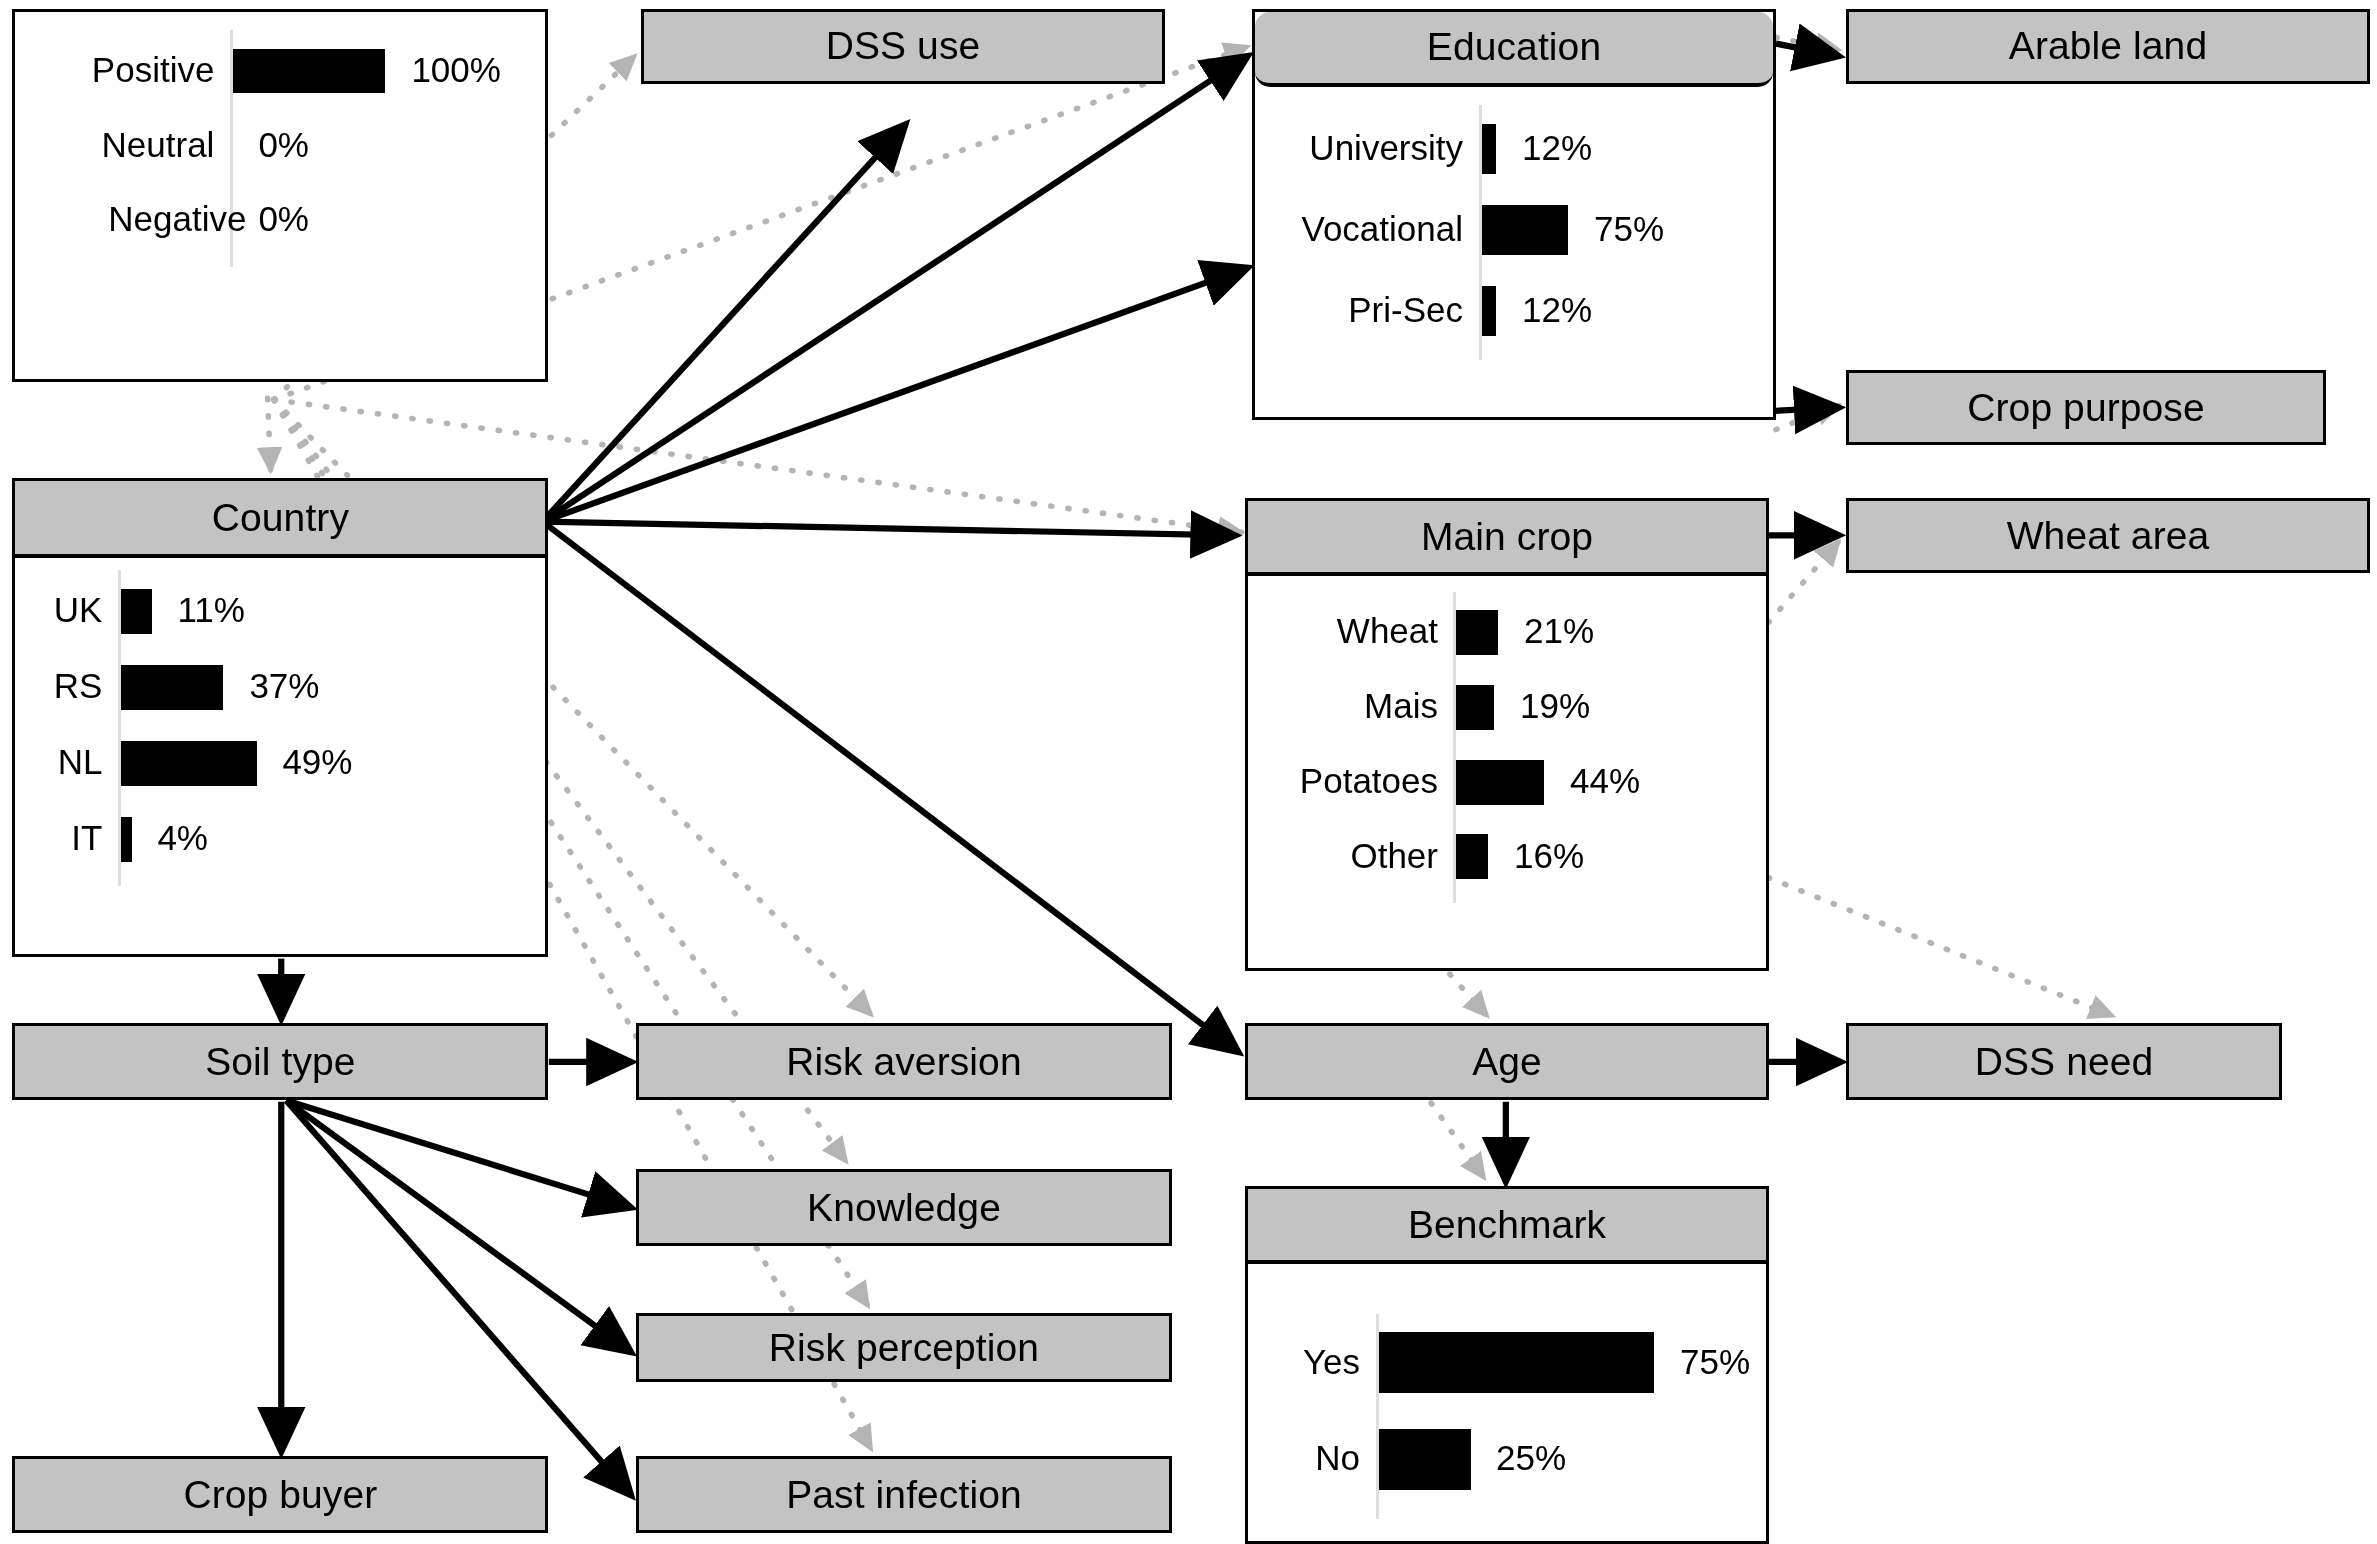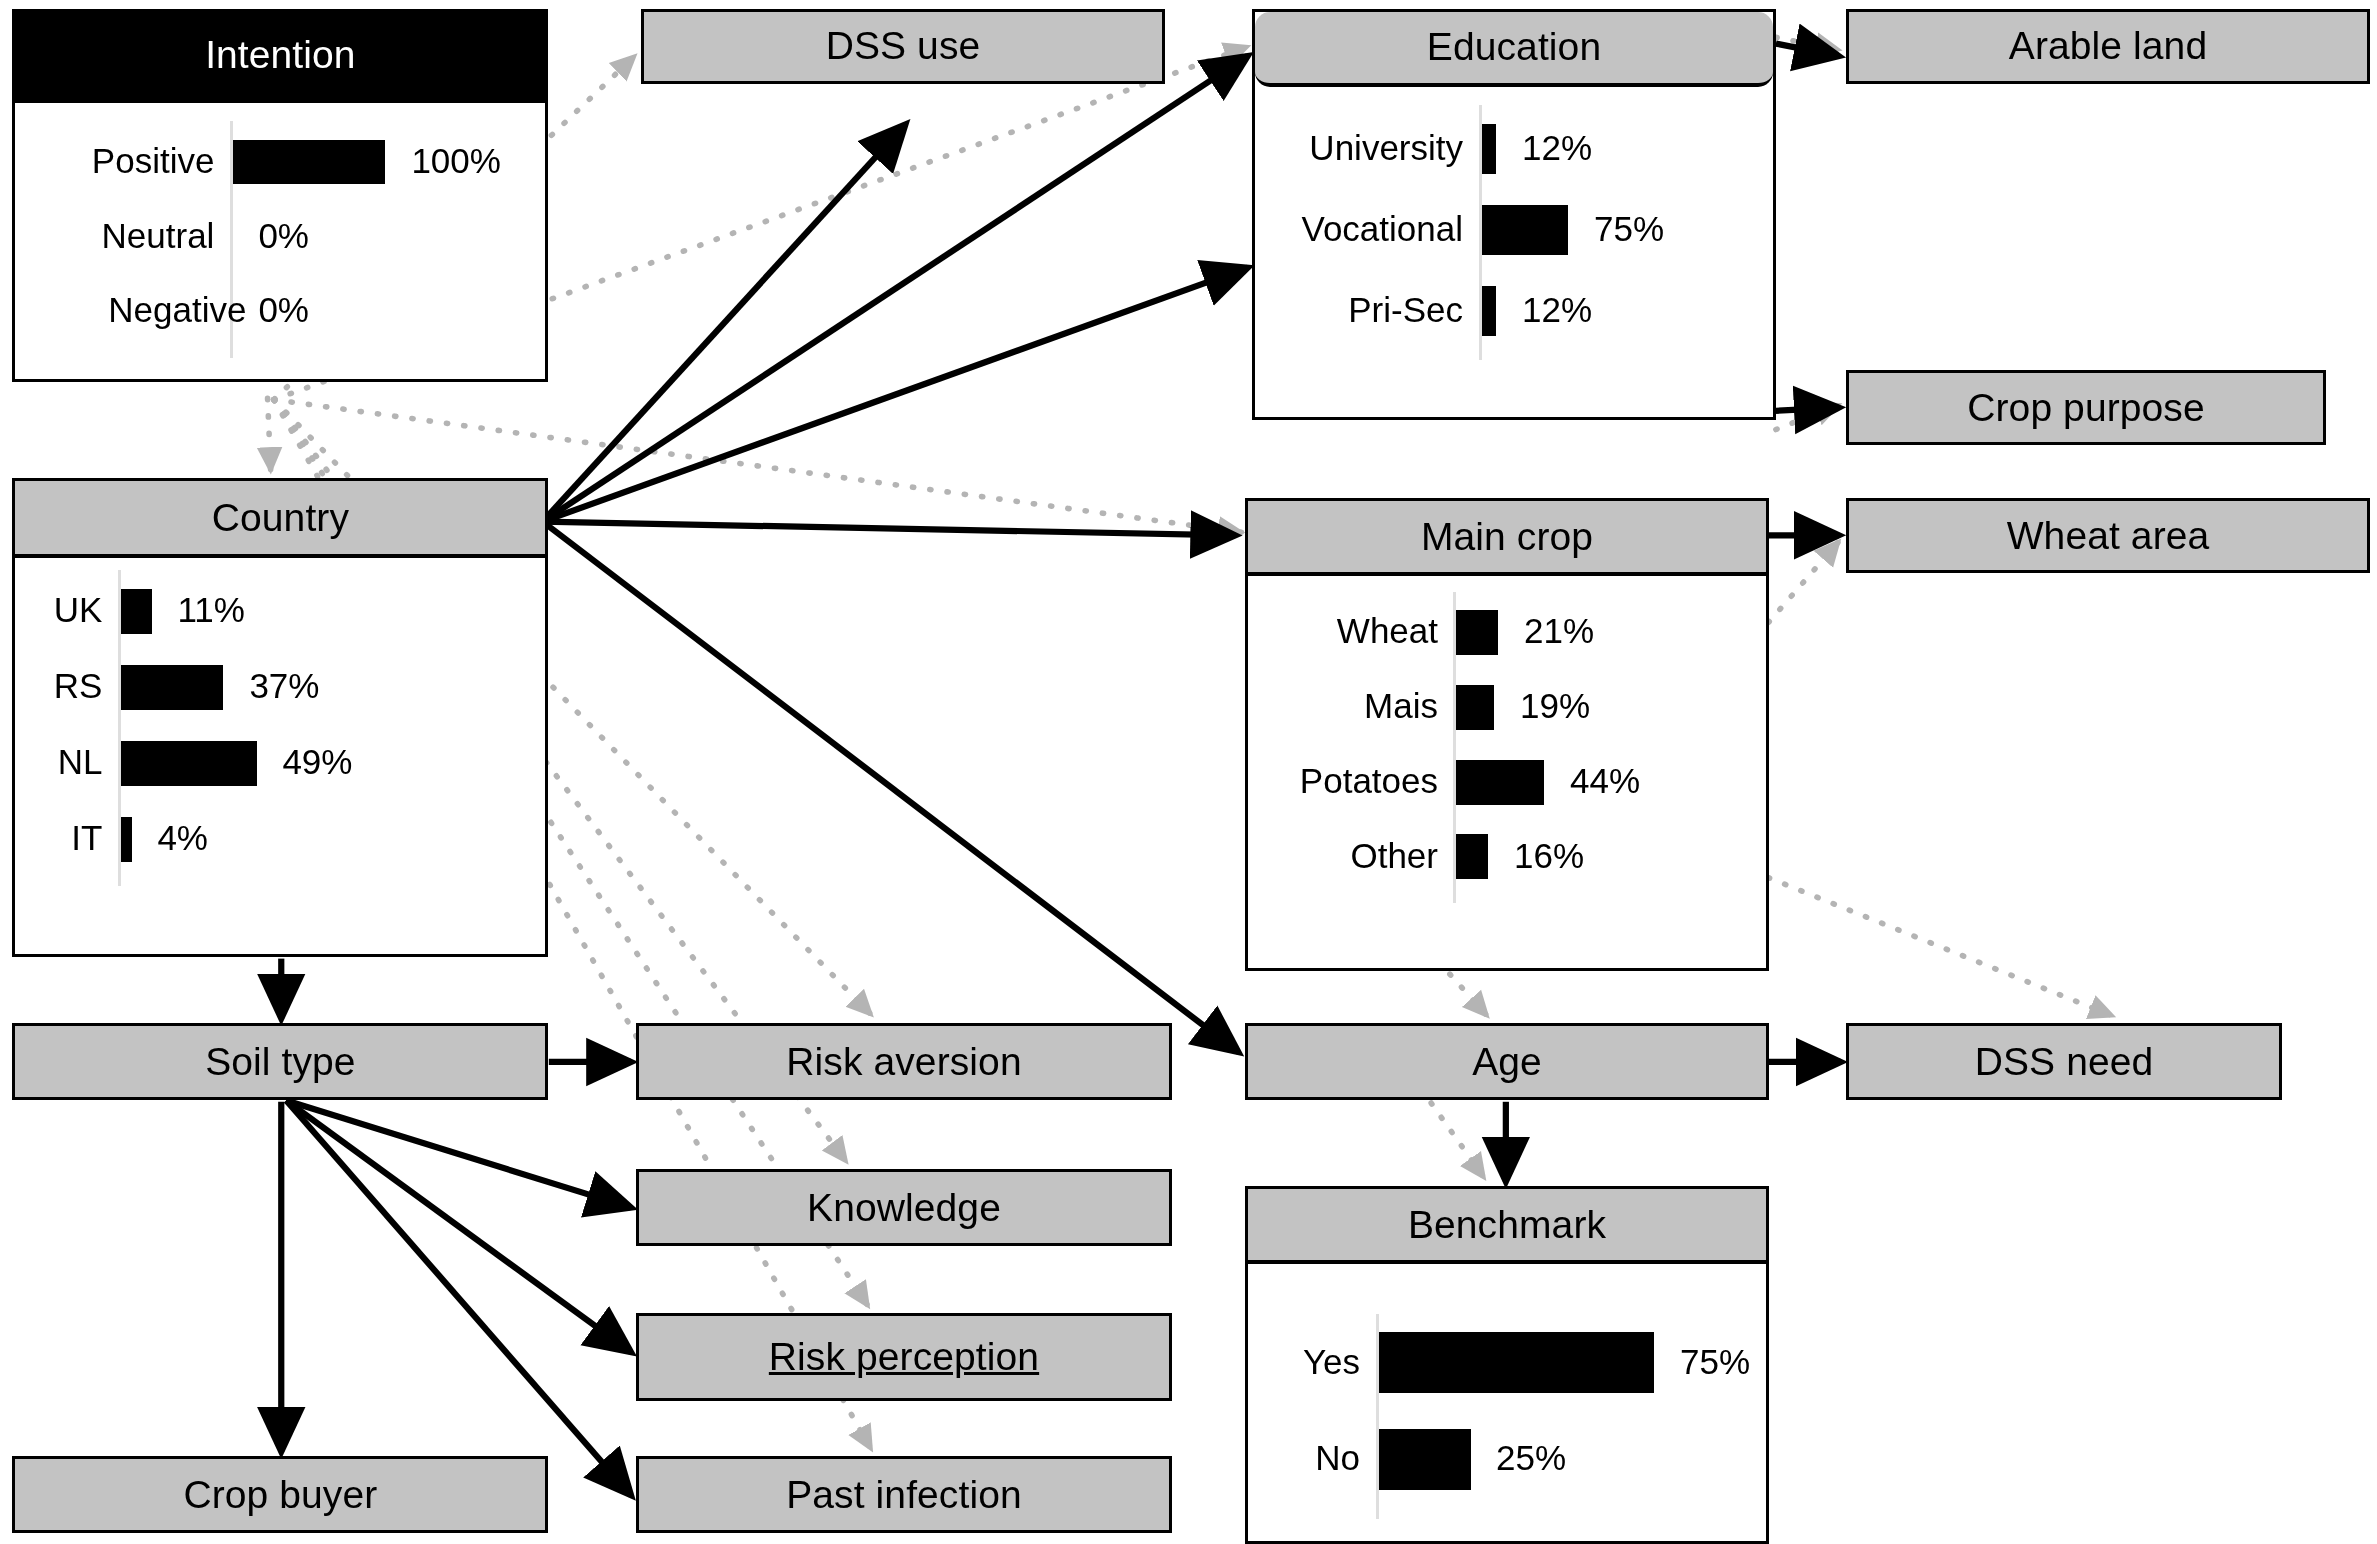--- a/index.html
+++ b/index.html
@@ -65,21 +65,20 @@
         <path d="M 460 1768 L 1014 2172"></path>
         <path d="M 460 1768 L 1014 2402"></path>
         <path d="M 452 1770 L 452 2332"></path>
         <path d="M 2842 1706 L 2958 1706"></path>
         <path d="M 2420 1770 L 2420 1898"></path>
       </g>
   </svg>
 
   <div id="nodes">
       <div class="node has-chart dark" style="left: 12.4px; top: 8.7px; width: 536px; height: 373px;">
-        <div class="node-title" style="height: 91px;">Intention</div>
         <div class="chartbody" style="height: 275px;">
           <div class="axis" style="left: 215px; top: 18.7px; height: 237px;"></div>
           <div class="blabel" style="left: 0px; width: 199px; top: 38px;">Positive</div>
           <div class="bbar" style="left: 218px; top: 37px; width: 152px; height: 44px;"></div>
           <div class="bval" style="left: 396px; top: 38px;">100%</div>
           <div class="blabel" style="left: 0px; width: 199px; top: 113px;">Neutral</div>
           <div class="bval" style="left: 243px; top: 113px;">0%</div>
           <div class="blabel" style="left: 0px; width: 199px; top: 187px; margin-left: 32px;">Negative</div>
           <div class="bval" style="left: 243px; top: 187px;">0%</div>
         </div>
@@ -167,21 +166,21 @@
         <div class="chartbody" style="height: 276px;">
           <div class="axis" style="left: 128px; top: 50px; height: 205px;"></div>
           <div class="blabel" style="left: 0px; width: 112px; top: 78px;">Yes</div>
           <div class="bbar" style="left: 131px; top: 68px; width: 275px; height: 61px;"></div>
           <div class="bval" style="left: 432px; top: 78px;">75%</div>
           <div class="blabel" style="left: 0px; width: 112px; top: 174px;">No</div>
           <div class="bbar" style="left: 131px; top: 165px; width: 92px; height: 61px;"></div>
           <div class="bval" style="left: 248px; top: 174px;">25%</div>
         </div>
       </div>
-      <div class="node simple" style="left: 636px; top: 1313px; width: 536px; height: 88px; text-decoration: underline;">
+      <div class="node simple" style="left: 636px; top: 1313px; width: 536px; height: 69px;">
         <div class="node-title">Risk perception</div>
       </div>
       <div class="node simple" style="left: 12.4px; top: 1456px; width: 536px; height: 77px;">
         <div class="node-title">Crop buyer</div>
       </div>
       <div class="node simple" style="left: 636px; top: 1456px; width: 536px; height: 77px;">
         <div class="node-title">Past infection</div>
       </div>
     </div>
 

